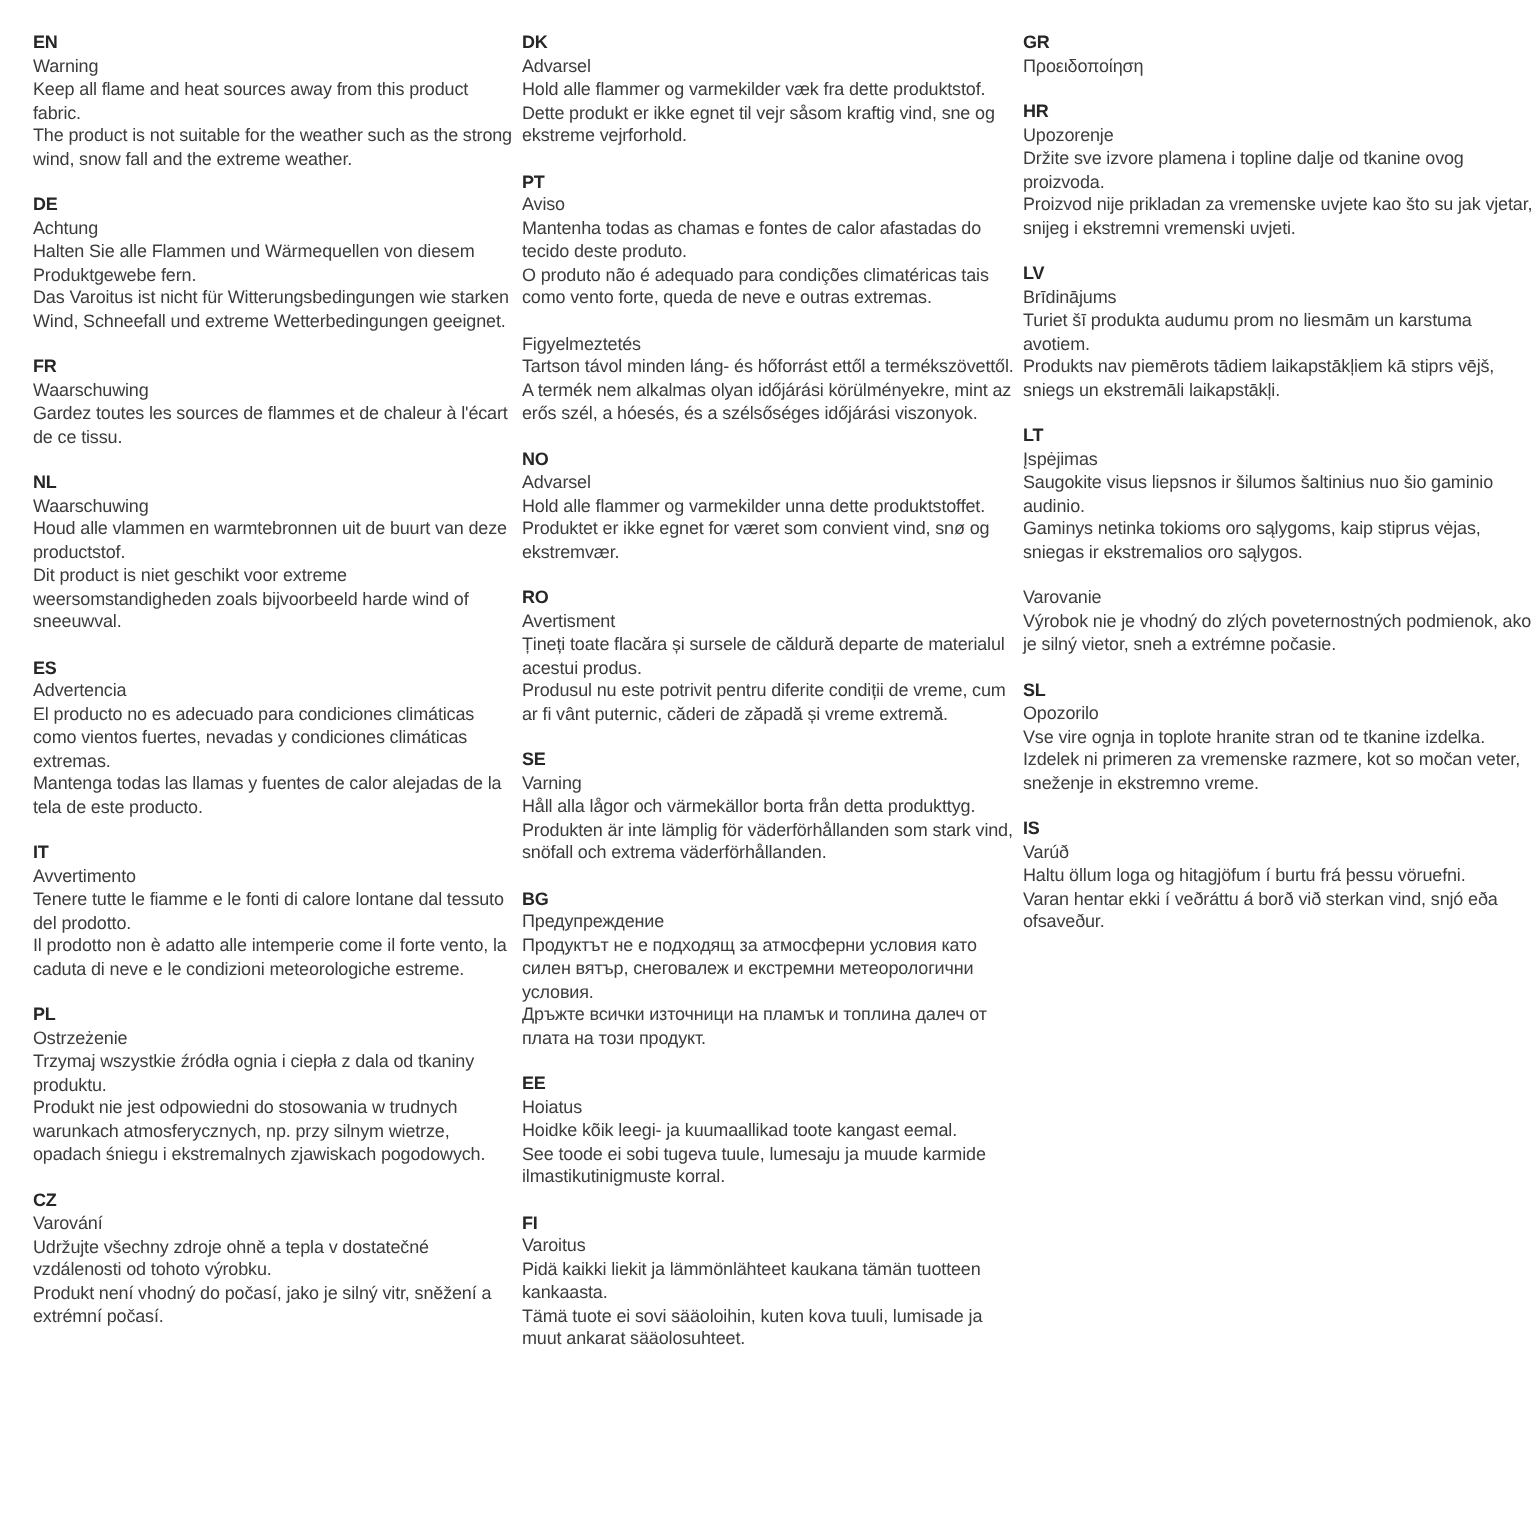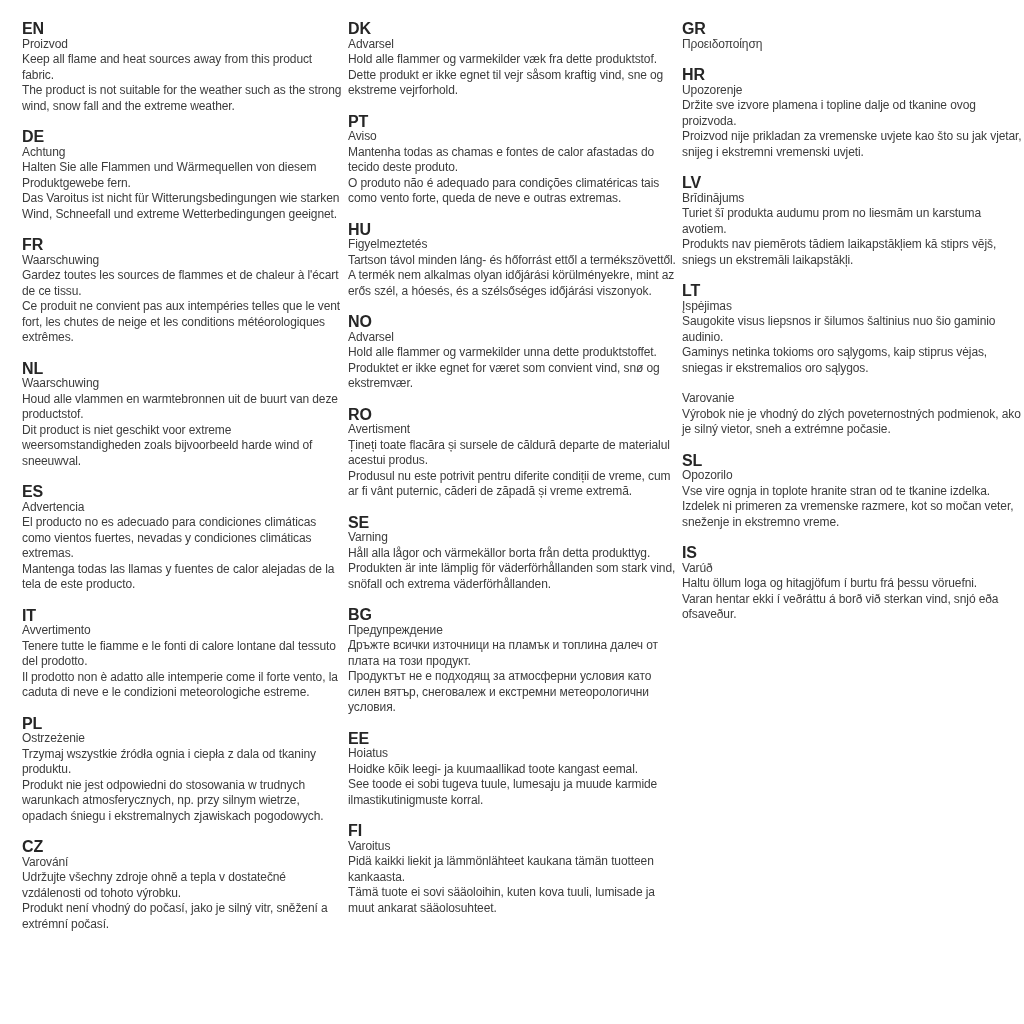--- a/index.html
+++ b/index.html
@@ -25,58 +25,57 @@
   }
   .column {
     box-sizing: border-box;
     padding-right: 2px;
   }
   .lang-section {
     margin: 0 0 15px 0;
   }
   .lang-code {
     margin: 0;
-    font-size: 16px;
+    font-size: 12px;
     font-weight: 700;
     color: #262626;
     line-height: 15.5px;
   }
   .lang-title, .sentence {
     margin: 0;
   }
 </style>
 </head>
 <body>
 
 <main class="sheet">
   <div class="column">
   <section class="lang-section">
     <h2 class="lang-code">EN</h2>
-    <p class="lang-title">Proizvod</p>
+    <p class="lang-title">Warning</p>
     <div class="lang-body">
           <p class="sentence">Keep all flame and heat sources away from this product fabric.</p>
           <p class="sentence">The product is not suitable for the weather such as the strong wind, snow fall and the extreme weather.</p>
         </div>
   </section>
 
   <section class="lang-section">
     <h2 class="lang-code">DE</h2>
     <p class="lang-title">Achtung</p>
     <div class="lang-body">
           <p class="sentence">Halten Sie alle Flammen und Wärmequellen von diesem Produktgewebe fern.</p>
           <p class="sentence">Das Varoitus ist nicht für Witterungsbedingungen wie starken Wind, Schneefall und extreme Wetterbedingungen geeignet.</p>
         </div>
   </section>
 
   <section class="lang-section">
     <h2 class="lang-code">FR</h2>
     <p class="lang-title">Waarschuwing</p>
     <div class="lang-body">
           <p class="sentence">Gardez toutes les sources de flammes et de chaleur à l'écart de ce tissu.</p>
-          <p class="sentence">Ce produit ne convient pas aux intempéries telles que le vent fort, les chutes de neige et les conditions météorologiques extrêmes.</p>
         </div>
   </section>
 
   <section class="lang-section">
     <h2 class="lang-code">NL</h2>
     <p class="lang-title">Waarschuwing</p>
     <div class="lang-body">
           <p class="sentence">Houd alle vlammen en warmtebronnen uit de buurt van deze productstof.</p>
           <p class="sentence">Dit product is niet geschikt voor extreme weersomstandigheden zoals bijvoorbeeld harde wind of sneeuwval.</p>
         </div>
@@ -131,21 +130,20 @@
   <section class="lang-section">
     <h2 class="lang-code">PT</h2>
     <p class="lang-title">Aviso</p>
     <div class="lang-body">
           <p class="sentence">Mantenha todas as chamas e fontes de calor afastadas do tecido deste produto.</p>
           <p class="sentence">O produto não é adequado para condições climatéricas tais como vento forte, queda de neve e outras extremas.</p>
         </div>
   </section>
 
   <section class="lang-section">
-    <h2 class="lang-code">HU</h2>
     <p class="lang-title">Figyelmeztetés</p>
     <div class="lang-body">
           <p class="sentence">Tartson távol minden láng- és hőforrást ettől a termékszövettől.</p>
           <p class="sentence">A termék nem alkalmas olyan időjárási körülményekre, mint az erős szél, a hóesés, és a szélsőséges időjárási viszonyok.</p>
         </div>
   </section>
 
   <section class="lang-section">
     <h2 class="lang-code">NO</h2>
     <p class="lang-title">Advarsel</p>
@@ -170,22 +168,22 @@
     <div class="lang-body">
           <p class="sentence">Håll alla lågor och värmekällor borta från detta produkttyg.</p>
           <p class="sentence">Produkten är inte lämplig för väderförhållanden som stark vind, snöfall och extrema väderförhållanden.</p>
         </div>
   </section>
 
   <section class="lang-section">
     <h2 class="lang-code">BG</h2>
     <p class="lang-title">Предупреждение</p>
     <div class="lang-body">
+          <p class="sentence">Продуктът не е подходящ за атмосферни условия като силен вятър, снеговалеж и екстремни метеорологични условия.</p>
           <p class="sentence">Дръжте всички източници на пламък и топлина далеч от плата на този продукт.</p>
-          <p class="sentence">Продуктът не е подходящ за атмосферни условия като силен вятър, снеговалеж и екстремни метеорологични условия.</p>
         </div>
   </section>
 
   <section class="lang-section">
     <h2 class="lang-code">EE</h2>
     <p class="lang-title">Hoiatus</p>
     <div class="lang-body">
           <p class="sentence">Hoidke kõik leegi- ja kuumaallikad toote kangast eemal.</p>
           <p class="sentence">See toode ei sobi tugeva tuule, lumesaju ja muude karmide ilmastikutinigmuste korral.</p>
         </div>

